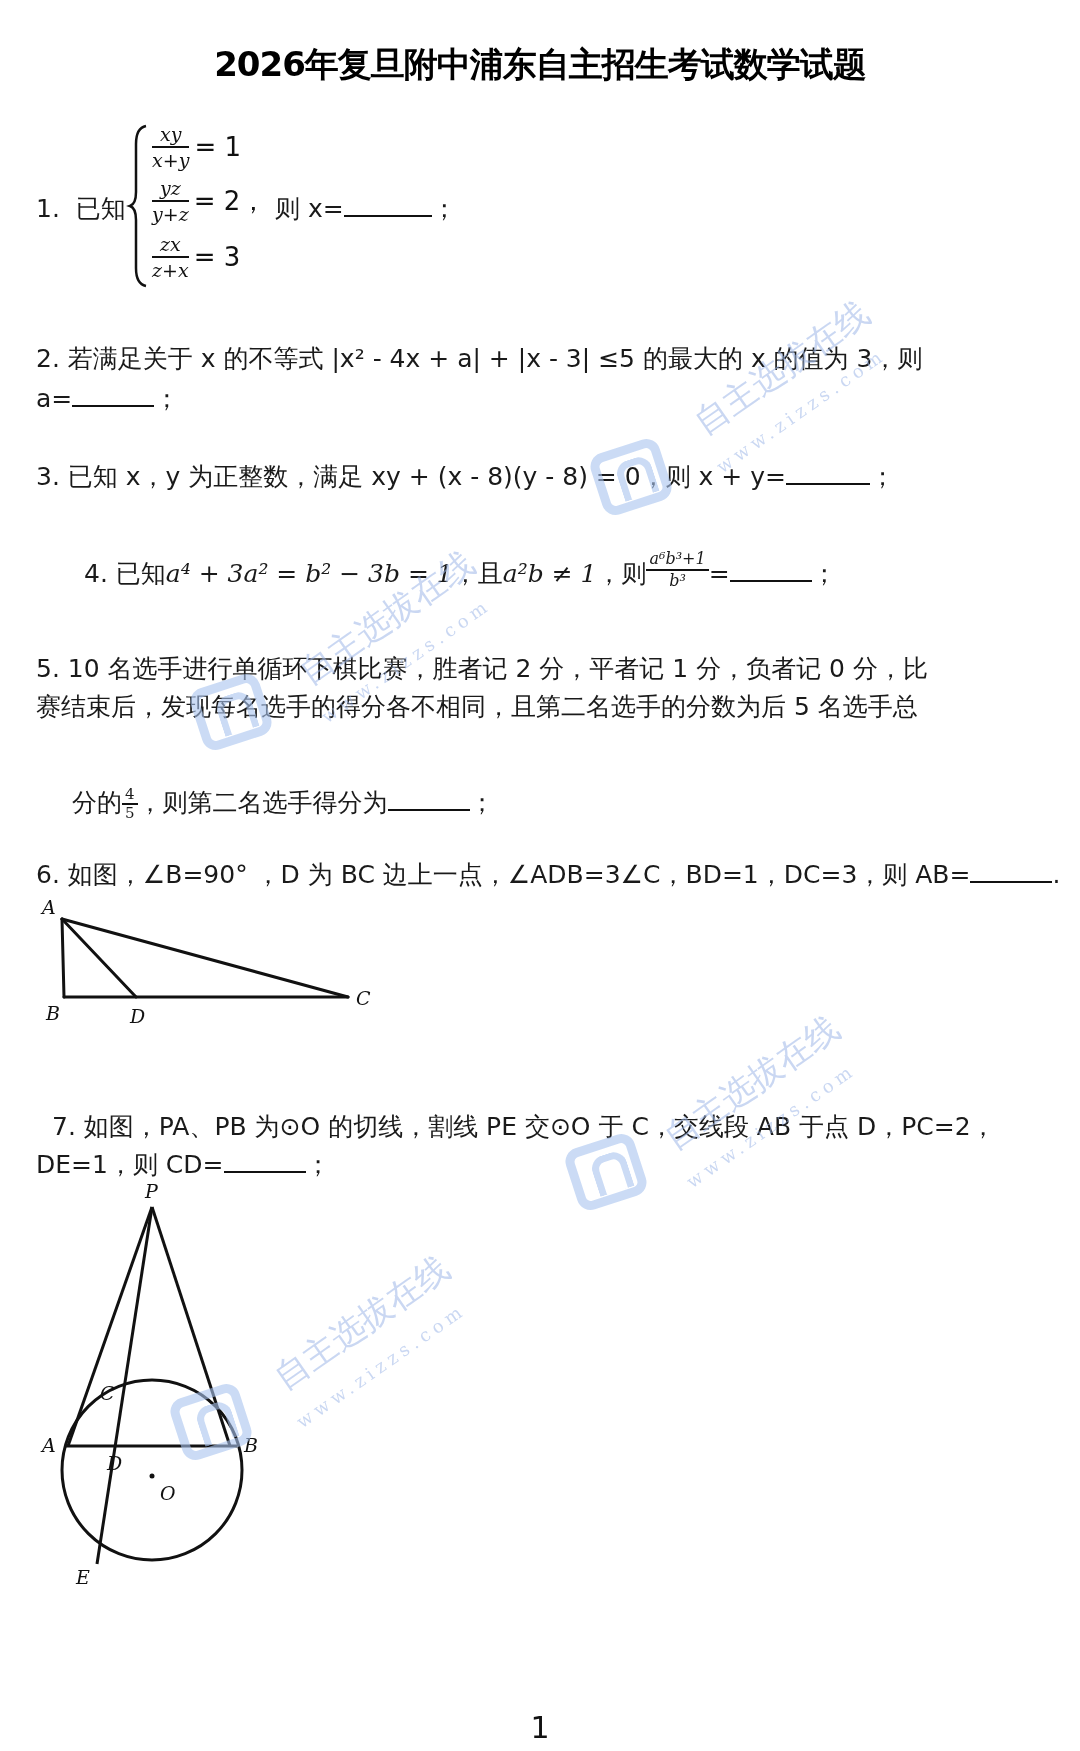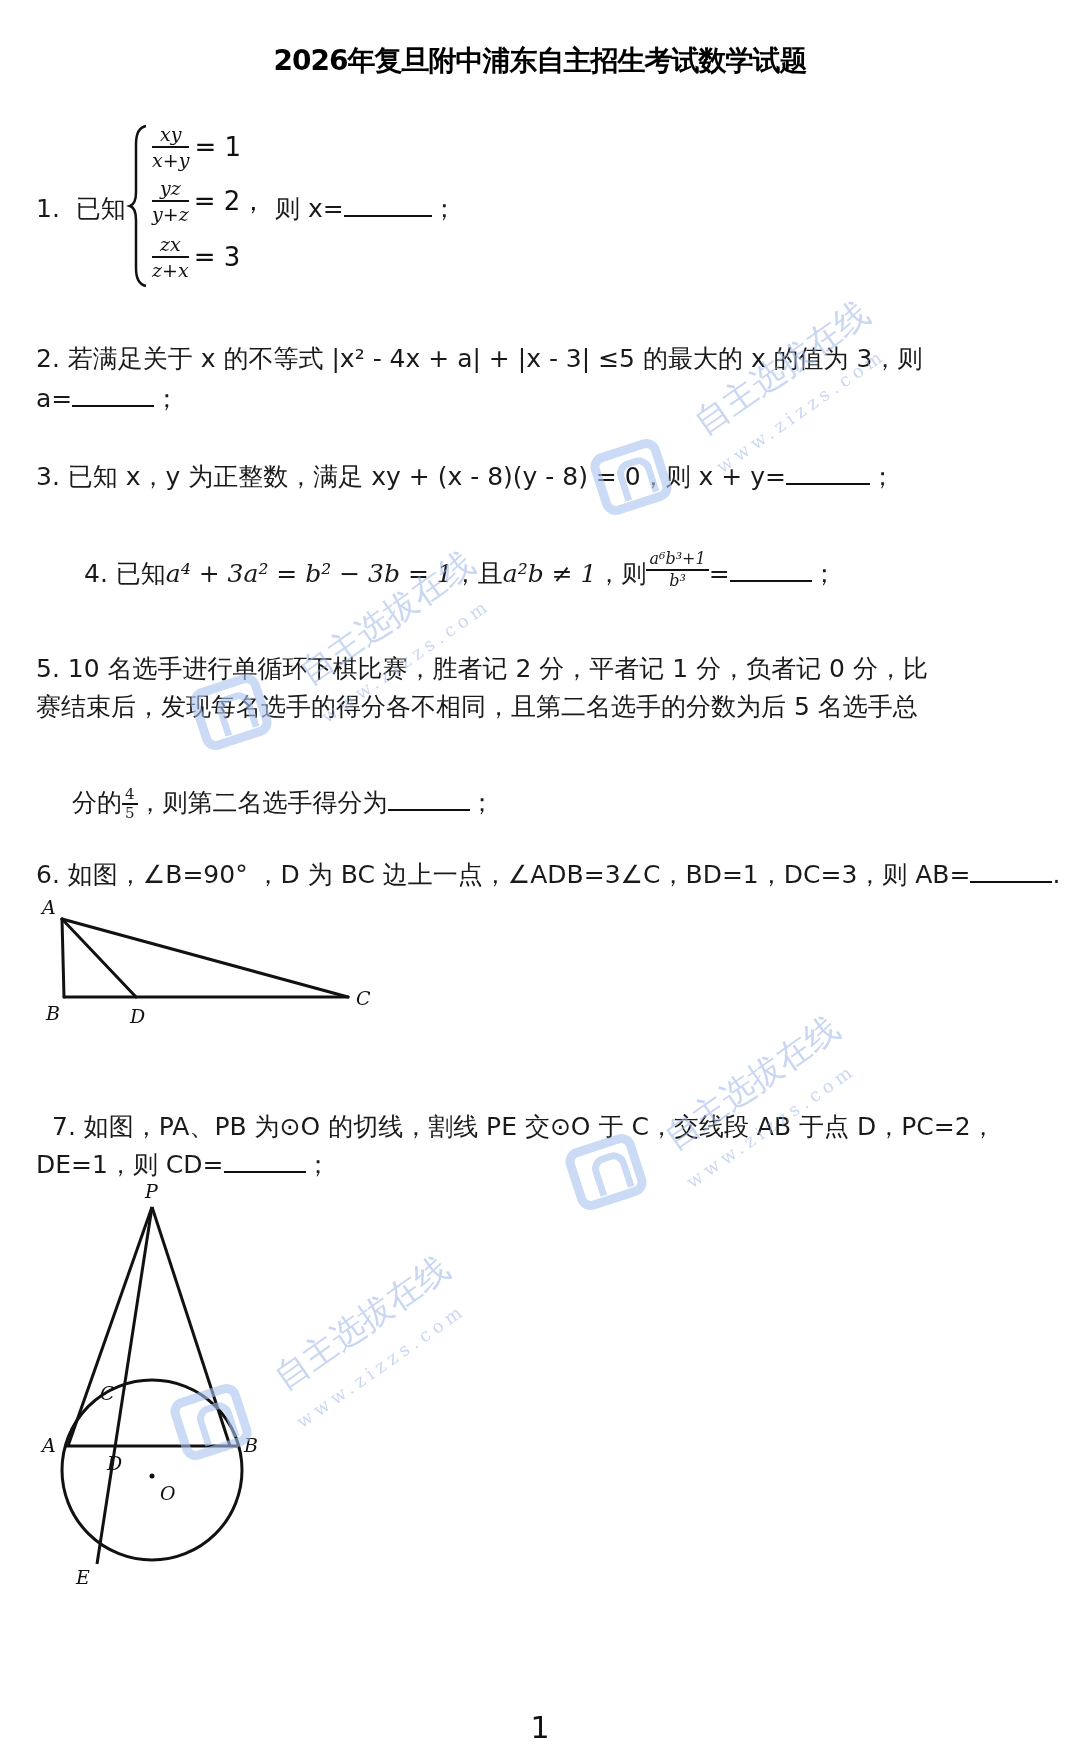--- a/index.html
+++ b/index.html
@@ -1,20 +1,20 @@
 <!DOCTYPE html>
 <html><head>
 <meta charset="utf-8">
 <style>
   * { box-sizing: border-box; margin: 0; padding: 0; }
   html, body { width: 1080px; height: 1751px; background: #ffffff; overflow: hidden; }
   body { position: relative; font-family: "DejaVu Sans", "Liberation Sans", sans-serif; color: #111; }
   .title {
     position: absolute; left: 0; top: 42px; width: 1080px; text-align: center;
-    font-family: "DejaVu Sans", sans-serif; font-weight: bold; font-size: 28px; letter-spacing: -1px; color: #000;
+    font-family: "DejaVu Sans", sans-serif; font-weight: bold; font-size: 34px; letter-spacing: -1px; color: #000;
   }
   .q { position: absolute; left: 36px; font-size: 25px; line-height: 38px; color: #1a1a1a; }
   .blank { display: inline-block; border-bottom: 2px solid #111; height: 26px; vertical-align: baseline; }
   .frac { display: inline-block; vertical-align: middle; text-align: center; font-style: italic; font-family: "DejaVu Serif", serif; }
   .frac .num { display: block; border-bottom: 2px solid #111; padding: 0 3px; line-height: 24px; font-size: 19px; }
   .frac .den { display: block; line-height: 24px; font-size: 19px; }
   .math-i { font-family: "DejaVu Serif", serif; font-style: italic; }
   .page-num { position: absolute; left: 0; width: 1080px; text-align: center; top: 1710px; font-size: 30px; color: #111; }
   svg.fig { position: absolute; overflow: visible; }
   .wm { position: absolute; color: #9fb8e8; opacity: 0.55; pointer-events: none; font-family: "DejaVu Serif", serif; }

